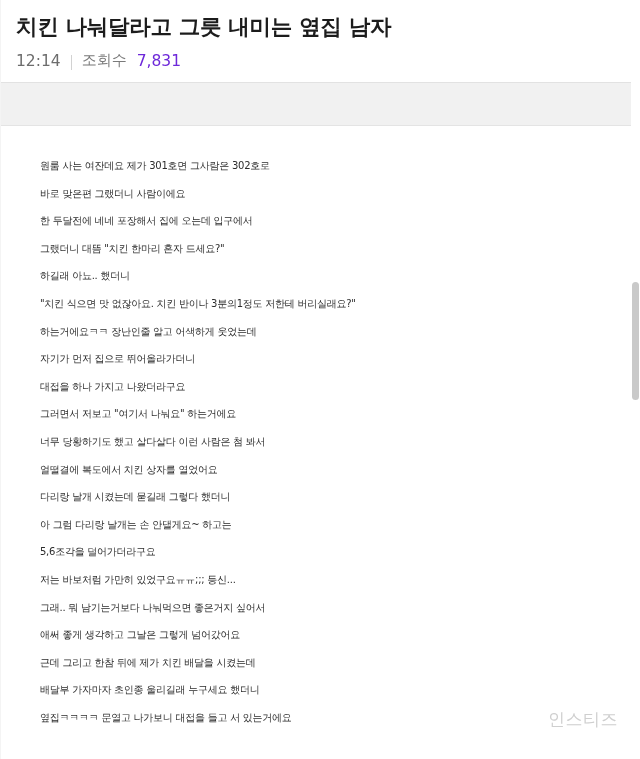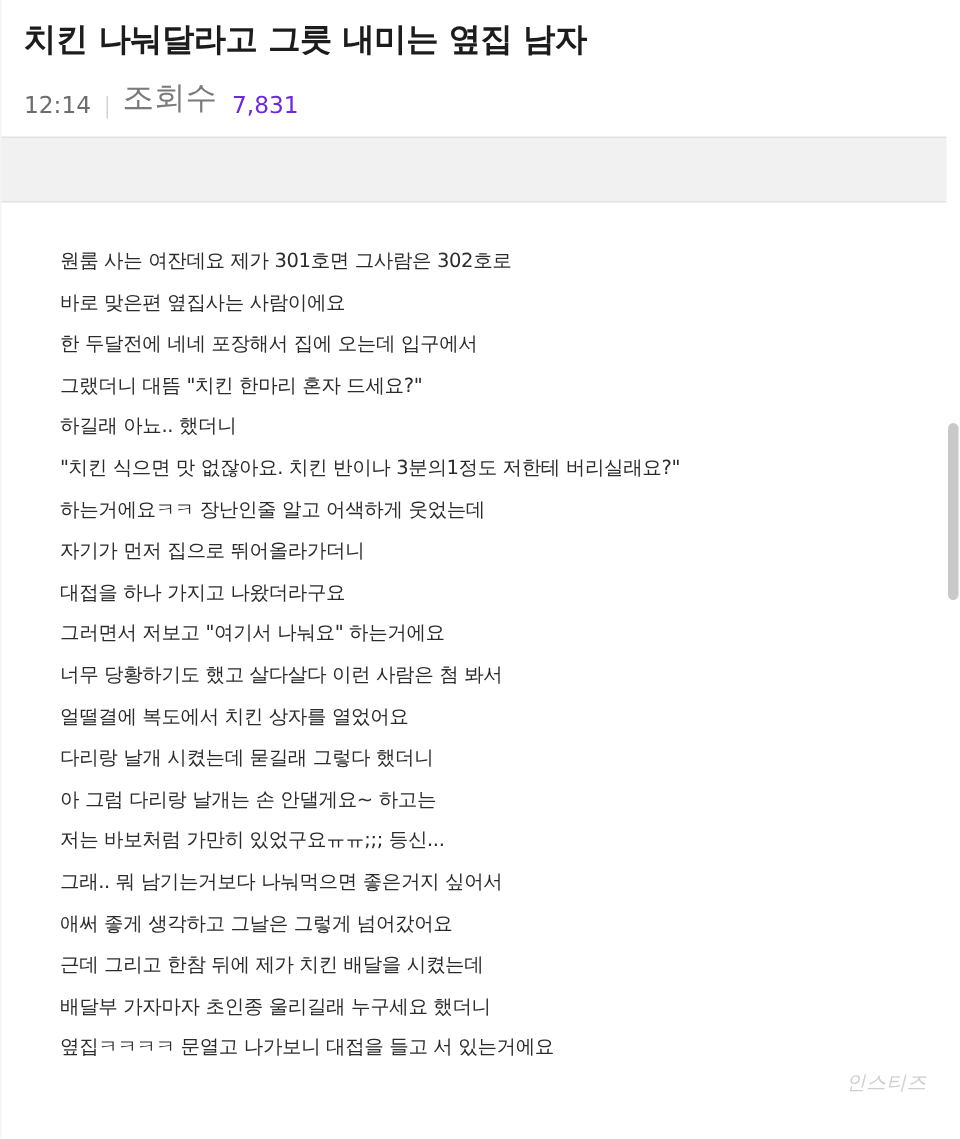--- a/index.html
+++ b/index.html
@@ -50,21 +50,21 @@
     font-size: 15.5px;
   }
   .meta-divider {
     width: 1px;
     height: 15px;
     background: #d2d2d2;
     display: inline-block;
   }
   .meta-views-label {
     color: #7a7a7a;
-    font-size: 21px;
+    font-size: 15px;
   }
   .meta-views-count {
     color: #6d28d9;
     font-size: 15.5px;
   }
 
   .header-rule {
     height: 1px;
     background: #e2e2e2;
     margin: 0;
@@ -80,21 +80,21 @@
   
   .post-body {
     padding: 26px 0 0 0;
     position: relative;
   }
   .body-inner {
     padding-left: 40px;
     padding-right: 20px;
   }
   .body-line {
-    font-size: 13px;
+    font-size: 10px;
     line-height: 27.6px;
     color: #2b2b2b;
     letter-spacing: -0.25px;
     white-space: nowrap;
   }
 
   
   .scrollbar-track {
     position: absolute;
     top: 0;
@@ -111,25 +111,24 @@
     height: 118px;
     background: #c9c9c9;
     border-radius: 4px;
   }
 
   
   .watermark {
     position: absolute;
     right: 22px;
     bottom: 28px;
-    font-size: 13px;
+    font-size: 17px;
     color: #cfcfcf;
     letter-spacing: 0.5px;
     font-family: "DejaVu Sans", "Liberation Sans", sans-serif;
-    font-style: italic;
   }
 
   
   .edge-left {
     position: absolute;
     left: 0;
     top: 0;
     width: 1px;
     height: 759px;
     background: #f4f4f4;
@@ -152,33 +151,34 @@
     <span class="meta-views-label">조회수</span>
     <span class="meta-views-count">7,831</span>
   </div>
 
   <div class="header-rule"></div>
   <div class="gap-band"></div>
 
   <div class="post-body">
     <div class="body-inner">
       <div class="body-line">원룸 사는 여잔데요 제가 301호면 그사람은 302호로</div>
-      <div class="body-line">바로 맞은편 옆집사는 사람이에요</div>
+      <div class="body-line">바로 맞은편 그랬더니 사람이에요</div>
       <div class="body-line">한 두달전에 네네 포장해서 집에 오는데 입구에서</div>
       <div class="body-line">그랬더니 대뜸 "치킨 한마리 혼자 드세요?"</div>
       <div class="body-line">하길래 아뇨.. 했더니</div>
       <div class="body-line">"치킨 식으면 맛 없잖아요. 치킨 반이나 3분의1정도 저한테 버리실래요?"</div>
       <div class="body-line">하는거에요ㅋㅋ 장난인줄 알고 어색하게 웃었는데</div>
       <div class="body-line">자기가 먼저 집으로 뛰어올라가더니</div>
       <div class="body-line">대접을 하나 가지고 나왔더라구요</div>
       <div class="body-line">그러면서 저보고 "여기서 나눠요" 하는거에요</div>
       <div class="body-line">너무 당황하기도 했고 살다살다 이런 사람은 첨 봐서</div>
       <div class="body-line">얼떨결에 복도에서 치킨 상자를 열었어요</div>
       <div class="body-line">다리랑 날개 시켰는데 묻길래 그렇다 했더니</div>
       <div class="body-line">아 그럼 다리랑 날개는 손 안댈게요~ 하고는</div>
+      <div class="body-line">5,6조각을 덜어가더라구요</div>
       <div class="body-line">저는 바보처럼 가만히 있었구요ㅠㅠ;;; 등신...</div>
       <div class="body-line">그래.. 뭐 남기는거보다 나눠먹으면 좋은거지 싶어서</div>
       <div class="body-line">애써 좋게 생각하고 그날은 그렇게 넘어갔어요</div>
       <div class="body-line">근데 그리고 한참 뒤에 제가 치킨 배달을 시켰는데</div>
       <div class="body-line">배달부 가자마자 초인종 울리길래 누구세요 했더니</div>
       <div class="body-line">옆집ㅋㅋㅋㅋ 문열고 나가보니 대접을 들고 서 있는거에요</div>
 
     </div>
   </div>
 

